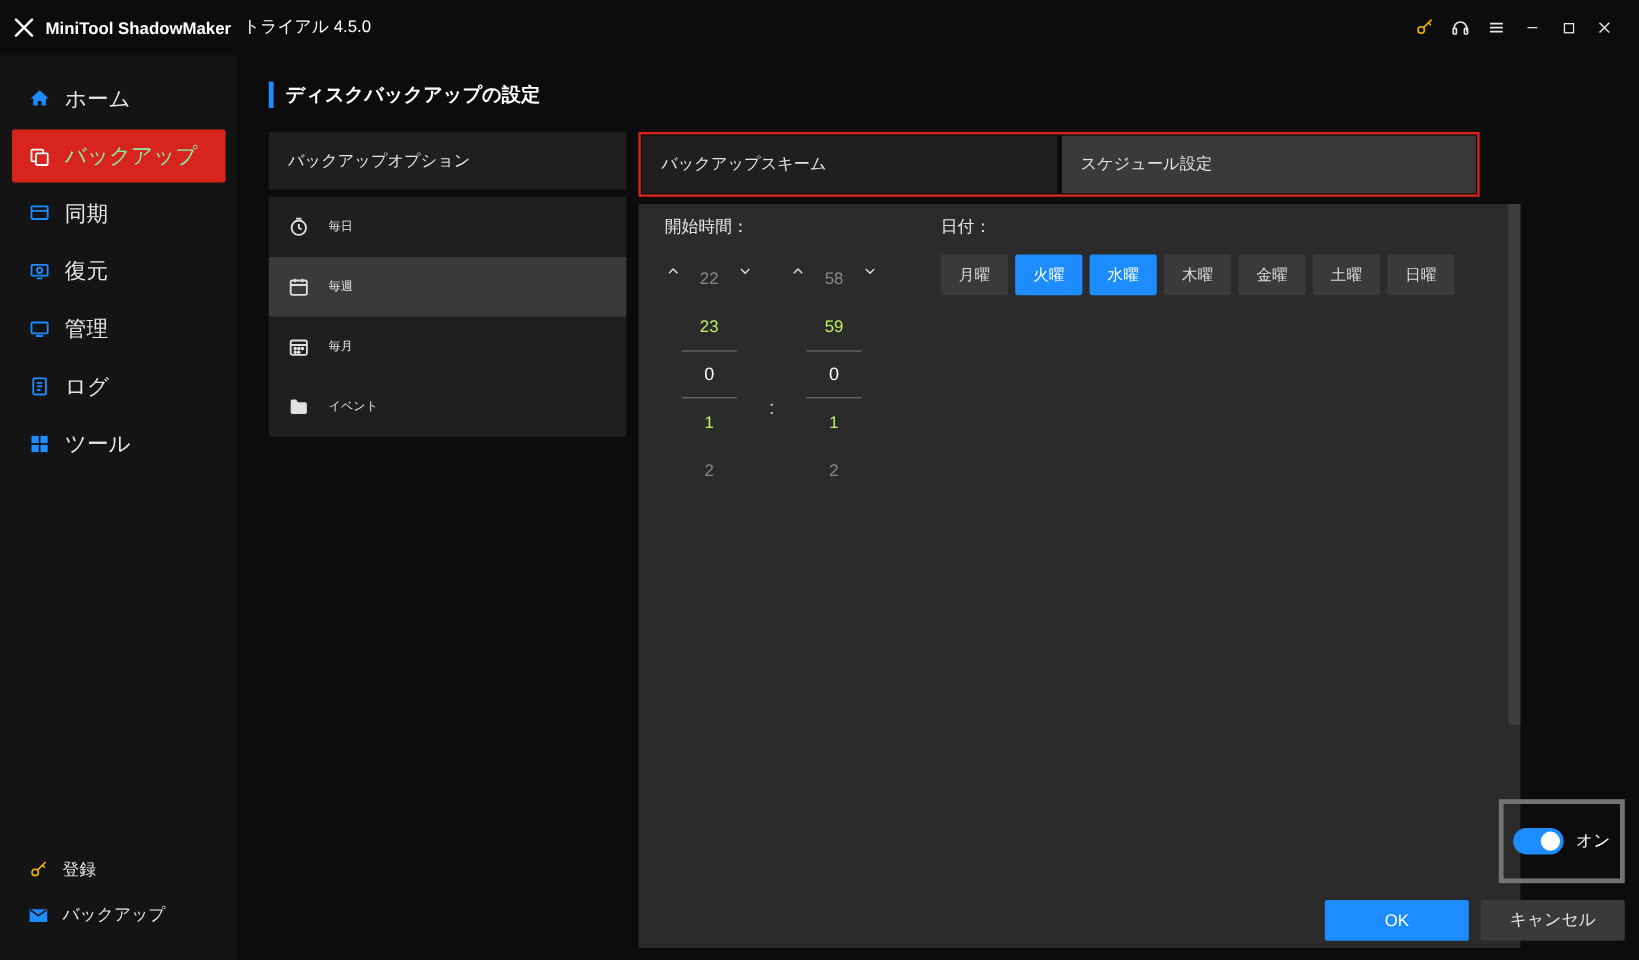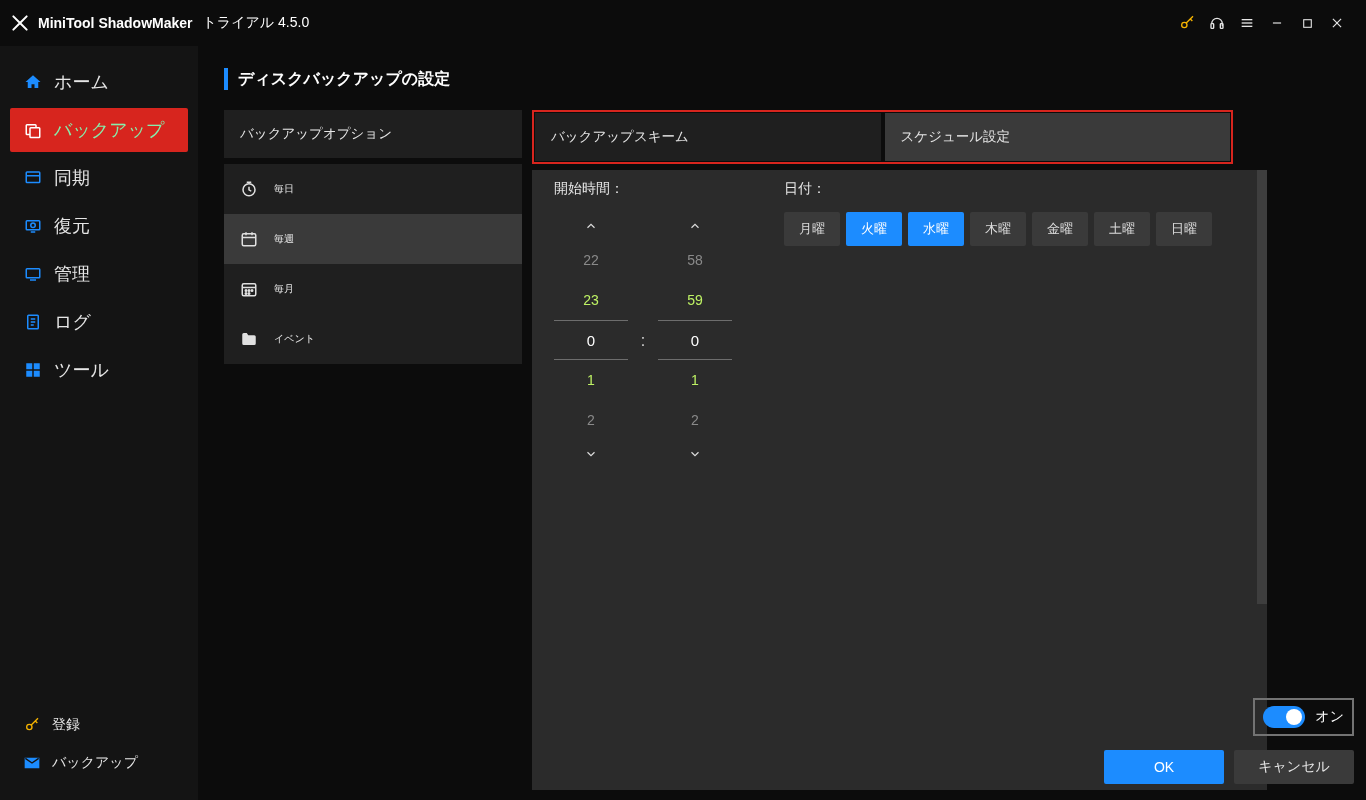--- a/index.html
+++ b/index.html
@@ -54,41 +54,41 @@
   .period-item .icn { width: 18px; height: 18px; color: #e0e0e0; display:flex; align-items:center; justify-content:center; }
 
   
   .content-panel { margin-top: 6px; flex: 1; background: #2b2b2b; width: 735px; padding: 10px 0 0 22px; position: relative; height: 506px; }
   .cpanel-inner { display: flex; gap: 50px; }
   .start-label, .date-label { font-size: 14px; color: #e6e6e6; }
   .start-col { width: 180px; }
 
   
   .picker { margin-top: 14px; display: flex; align-items: center; }
-  .wheel { width: 74px; display: flex; flex-direction: column; align-items: center; }
+  .wheel { width: 74px; display: flex; flex-direction: row; align-items: flex-start; }
   .wheel .chev { height: 28px; display:flex; align-items:center; justify-content:center; color:#ddd; cursor:pointer; }
   .wheel .cells { display: flex; flex-direction: column; align-items: stretch; width: 74px; }
   .wheel .cell { height: 40px; display:flex; align-items:center; justify-content:center; font-size: 14px; color: #8a8a8a; }
   .wheel .cell.l1 { color: #bef264; }
   .wheel .cell.cur { color: #fff; border-top: 1px solid #6d6d6d; border-bottom: 1px solid #6d6d6d; font-size: 15px; }
   .colon { width: 30px; text-align:center; color:#d6d6d6; font-size: 16px; align-self:center; padding-top: 2px;}
   .picker-wrap { display:flex; align-items: flex-start; }
 
   
   .days-col { padding-top: 0; }
   .days-row { margin-top: 14px; display:flex; gap: 6px; flex-wrap: wrap; }
   .day-btn { min-width: 56px; height: 34px; padding: 0 12px; border-radius: 2px; display:flex; align-items:center; justify-content:center; font-size: 13px; color: #dcdcdc; background: #3a3a3a; cursor:pointer; }
   .day-btn.sel { background: #1c8cff; color:#fff; }
 
   
   .vscroll { position:absolute; top:0; right:0; width:10px; height:434px; background: #3e3e3e; }
 
   
   .footer { position: absolute; right: 0; bottom: 16px; display: flex; flex-direction: column; align-items: flex-end; gap: 14px; padding-right: 12px;}
-  .toggle-frame { border: 2px solid #737373; padding: 6px 8px; display:flex; align-items:center; gap: 10px; }
+  .toggle-frame { border: 4px solid #737373; padding: 20px 8px; display:flex; align-items:center; gap: 10px; }
   .toggle { width: 42px; height: 22px; border-radius: 11px; background: #1c8cff; position: relative; cursor:pointer; }
   .toggle .knob { position:absolute; right:3px; top:3px; width:16px; height:16px; border-radius:50%; background:#fff; }
   .toggle-label { font-size: 14px; color: #fff; }
   .footer-buttons { display:flex; gap: 10px; }
   .fbtn { width: 120px; height: 34px; display:flex; align-items:center; justify-content:center; font-size: 14px; border-radius: 2px; cursor:pointer; }
   .fbtn.ok { background: #1c8cff; color:#fff; }
   .fbtn.cancel { background: #3a3a3a; color:#e6e6e6; }
 </style>
 </head>
 <body>

